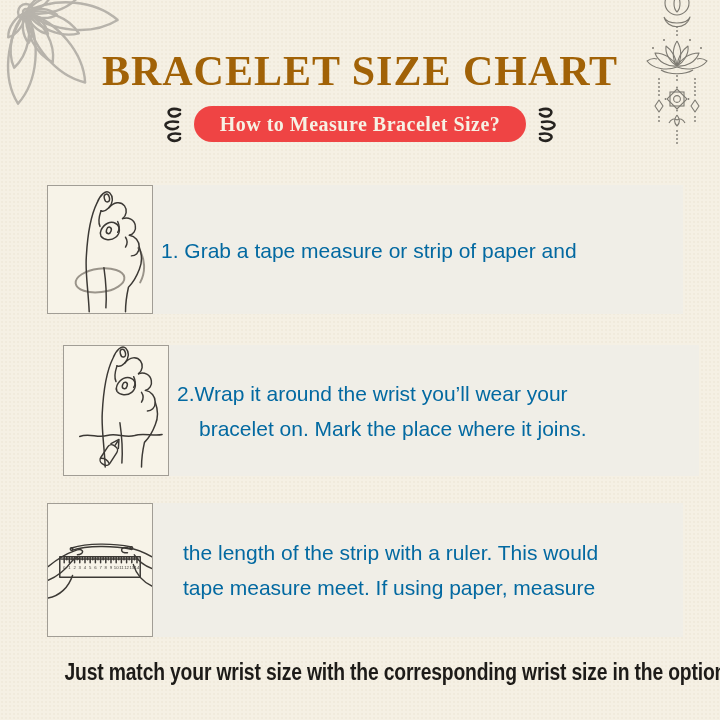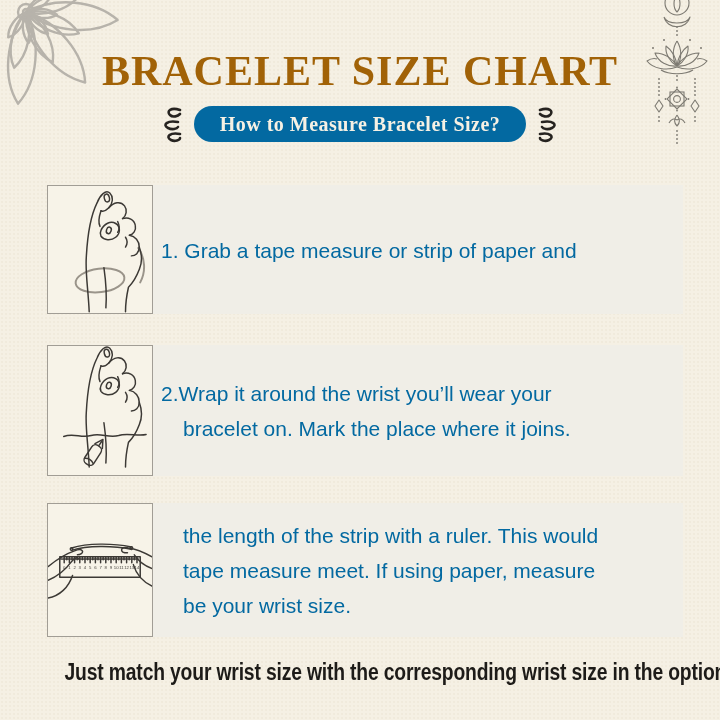--- a/index.html
+++ b/index.html
@@ -22,41 +22,41 @@
   .ornament{position:absolute;left:637px;top:0;}
   .ornament path,.ornament circle.o,.ornament polygon{fill:none;stroke:#7d7a72;stroke-width:1.1;stroke-linejoin:round;}
   .ornament circle.dot{fill:#7d7a72;stroke:none;}
 
   .title{
     position:absolute;top:48px;left:0;width:100%;text-align:center;
     font:700 42px/46px "Liberation Serif", serif;letter-spacing:1px;color:#a16207;
   }
   .badge-row{position:absolute;top:104px;left:0;width:100%;display:flex;justify-content:center;align-items:center;gap:10px;}
   .pill{
-    background:#0369a1;color:#f6f1e4;border-radius:18px;padding:3px 26px;
+    background:#ef4444;color:#f6f1e4;border-radius:18px;padding:3px 26px;
     font:700 20px/30px "Liberation Serif", serif;letter-spacing:0.5px;
   }
   .flourish path{fill:none;stroke:#262320;stroke-width:2.6;stroke-linecap:round;}
   .flourish.right{transform:scaleX(-1);}
 
   .row{position:absolute;left:47px;width:636px;background:#f0eee7;}
   .row .illus{
     position:absolute;left:0;top:0;width:106px;height:100%;
     background:#f7f3e8;border:1px solid #a19d95;box-sizing:border-box;
   }
   .row .illus svg{width:100%;height:100%;}
   .step-text{
     position:absolute;left:114px;top:50%;transform:translateY(-50%);
     width:510px;font:400 21px/35px "Liberation Sans", sans-serif;color:#0369a1;
   }
   .step-text .ln{white-space:nowrap;}
   .step-text .ln.cont{padding-left:22px;}
 
   #row1{top:185px;height:129px;}
-  #row2{top:345px;height:131px;}
+  #row2{top:345px;height:131px;margin-left:16px;}
   #row3{top:503px;height:134px;}
 
   .footer{position:absolute;top:656px;left:0;width:100%;text-align:center;}
   .footer span{
     display:inline-block;white-space:nowrap;transform:scaleX(0.84);transform-origin:center;
     font:700 23px/32px "Liberation Sans", sans-serif;color:#1d1b18;letter-spacing:-0.2px;
   }
 </style>
 </head>
 <body>
@@ -272,19 +272,18 @@
           <text x="74.8" y="62.5">11</text>
           <text x="80.1" y="62.5">12</text>
           <text x="85.39999999999999" y="62.5">13</text>
           <text x="90.7" y="62.5">14</text>
         </g>
     </svg>
   </div>
   <div class="step-text">
       <div class="ln cont">the length of the strip with a ruler. This would</div>
       <div class="ln cont">tape measure meet. If using paper, measure</div>
-      <div class="ln cont">be your wrist size.</div>
     </div>
 </div>
 
 <div class="footer">
   <span>Just match your wrist size with the corresponding wrist size in the options.</span>
 </div>
 
 </body></html>

